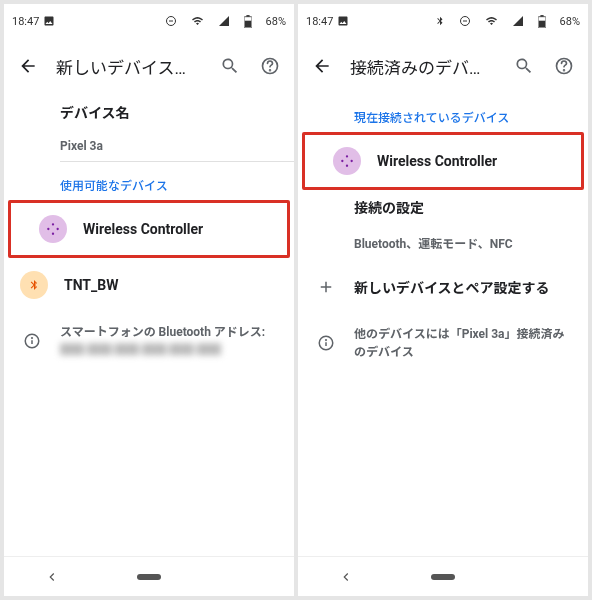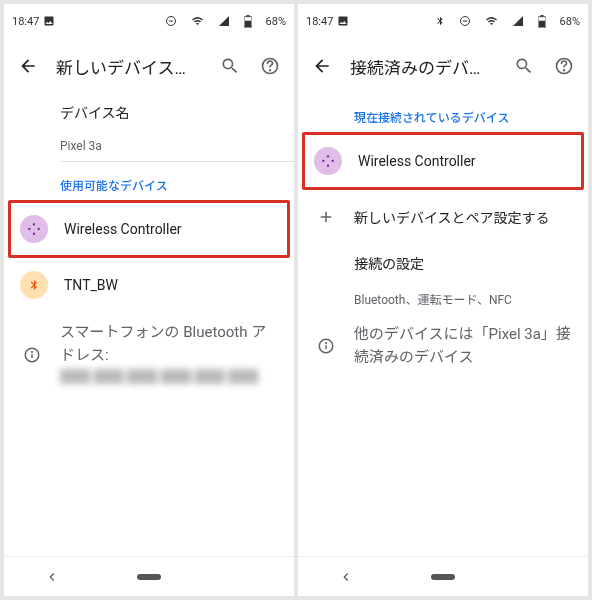--- a/index.html
+++ b/index.html
@@ -56,34 +56,35 @@
   font-weight: 500;
 }
 .row {
   display: flex;
   align-items: center;
   min-height: 56px;
   padding: 8px 16px;
   gap: 16px;
 }
 .row .lead { width: 24px; display: flex; align-items: center; justify-content: center; flex-shrink: 0; }
-.row .texts { flex: 1; min-width: 0; }
+.row .texts { flex: 1; min-width: 0; font-weight: bold; }
 .row .primary { font-size: 14px; color: #202124; }
 .row .secondary { font-size: 12px; color: #5f6368; margin-top: 17px; }
 .divider { height: 1px; background: #e0e0e0; margin-left: 56px; }
 .avatar {
   width: 28px; height: 28px; border-radius: 50%;
   display: flex; align-items: center; justify-content: center;
   flex-shrink: 0;
 }
 .avatar.purple { background: #e1bee7; }
 .avatar.orange { background: #ffe0b2; }
 .row.with-avatar .lead { width: 28px; }
 .highlight-box {
   position: relative;
+  padding-left: 19px;
 }
 .highlight-box::after {
   content: "";
   position: absolute;
   inset: -1px 4px -1px 4px;
   border: 3px solid #d93025;
   pointer-events: none;
   border-radius: 2px;
 }
 .navbar {
@@ -91,21 +92,21 @@
   background: #fff;
   display: flex;
   align-items: center;
   justify-content: space-around;
   border-top: 1px solid #eee;
 }
 .navbar .navbtn { width: 24px; height: 24px; display:flex; align-items:center; justify-content:center; }
 .pill { width: 36px; height: 6px; background: #555; border-radius: 3px; }
 .blur { filter: blur(3px); color: #bbb; }
 svg { display: block; }
-.info-text { font-size: 15px; color: #5f6368; line-height: 1.5; }
+.info-text { font-size: 12px; color: #5f6368; line-height: 1.5; }
 </style>
 </head>
 <body>
 
 <div class="screen">
   <div class="statusbar">
     <div class="left">
       <span>18:47</span>
       <span>
         <svg width="12" height="12" viewBox="0 0 24 24" fill="#333">
@@ -305,35 +306,35 @@
               </svg>
           </div>
         </div>
         <div class="texts">
           <div class="primary">Wireless Controller</div>
         </div>
       </div>
     </div>
 
     <div class="row">
-      <div class="lead">
-        <svg width="18" height="18" viewBox="0 0 24 24" fill="#5f6368">
-            <path d="M19 13h-6v6h-2v-6H5v-2h6V5h2v6h6v2z"></path>
-          </svg>
-      </div>
-      <div class="texts">
-        <div class="primary">新しいデバイスとペア設定する</div>
-      </div>
-    </div>
-
-    <div class="row">
       <div class="lead"></div>
       <div class="texts">
         <div class="primary">接続の設定</div>
         <div class="secondary">Bluetooth、運転モード、NFC</div>
+      </div>
+    </div>
+
+    <div class="row">
+      <div class="lead">
+        <svg width="18" height="18" viewBox="0 0 24 24" fill="#5f6368">
+            <path d="M19 13h-6v6h-2v-6H5v-2h6V5h2v6h6v2z"></path>
+          </svg>
+      </div>
+      <div class="texts">
+        <div class="primary">新しいデバイスとペア設定する</div>
       </div>
     </div>
 
     <div class="row">
       <div class="lead">
         <svg width="18" height="18" viewBox="0 0 24 24" fill="none" stroke="#5f6368" stroke-width="2">
             <circle cx="12" cy="12" r="9"></circle>
             <line x1="12" y1="11" x2="12" y2="16"></line>
             <circle cx="12" cy="8" r="0.5" fill="#5f6368"></circle>
           </svg>

